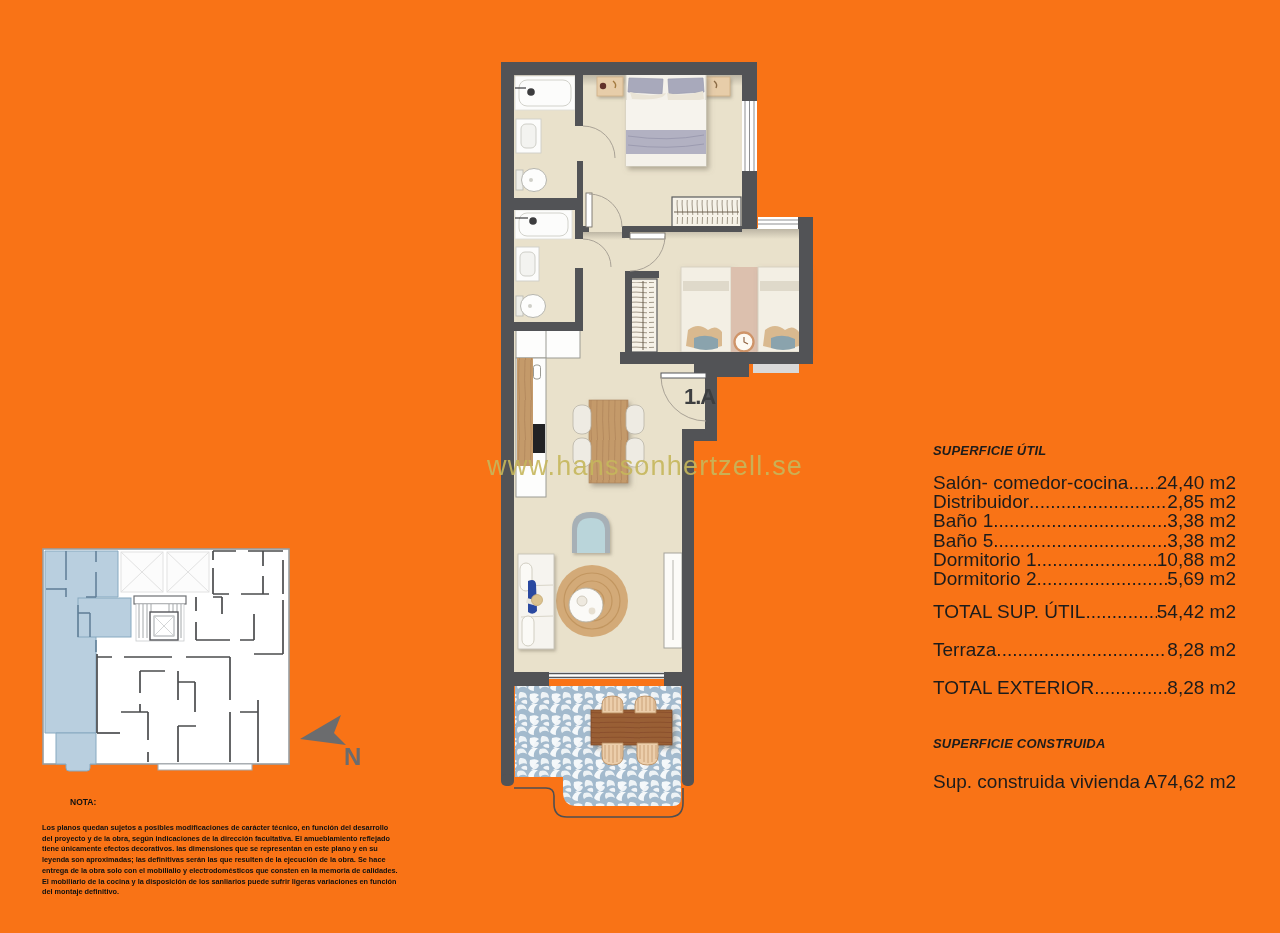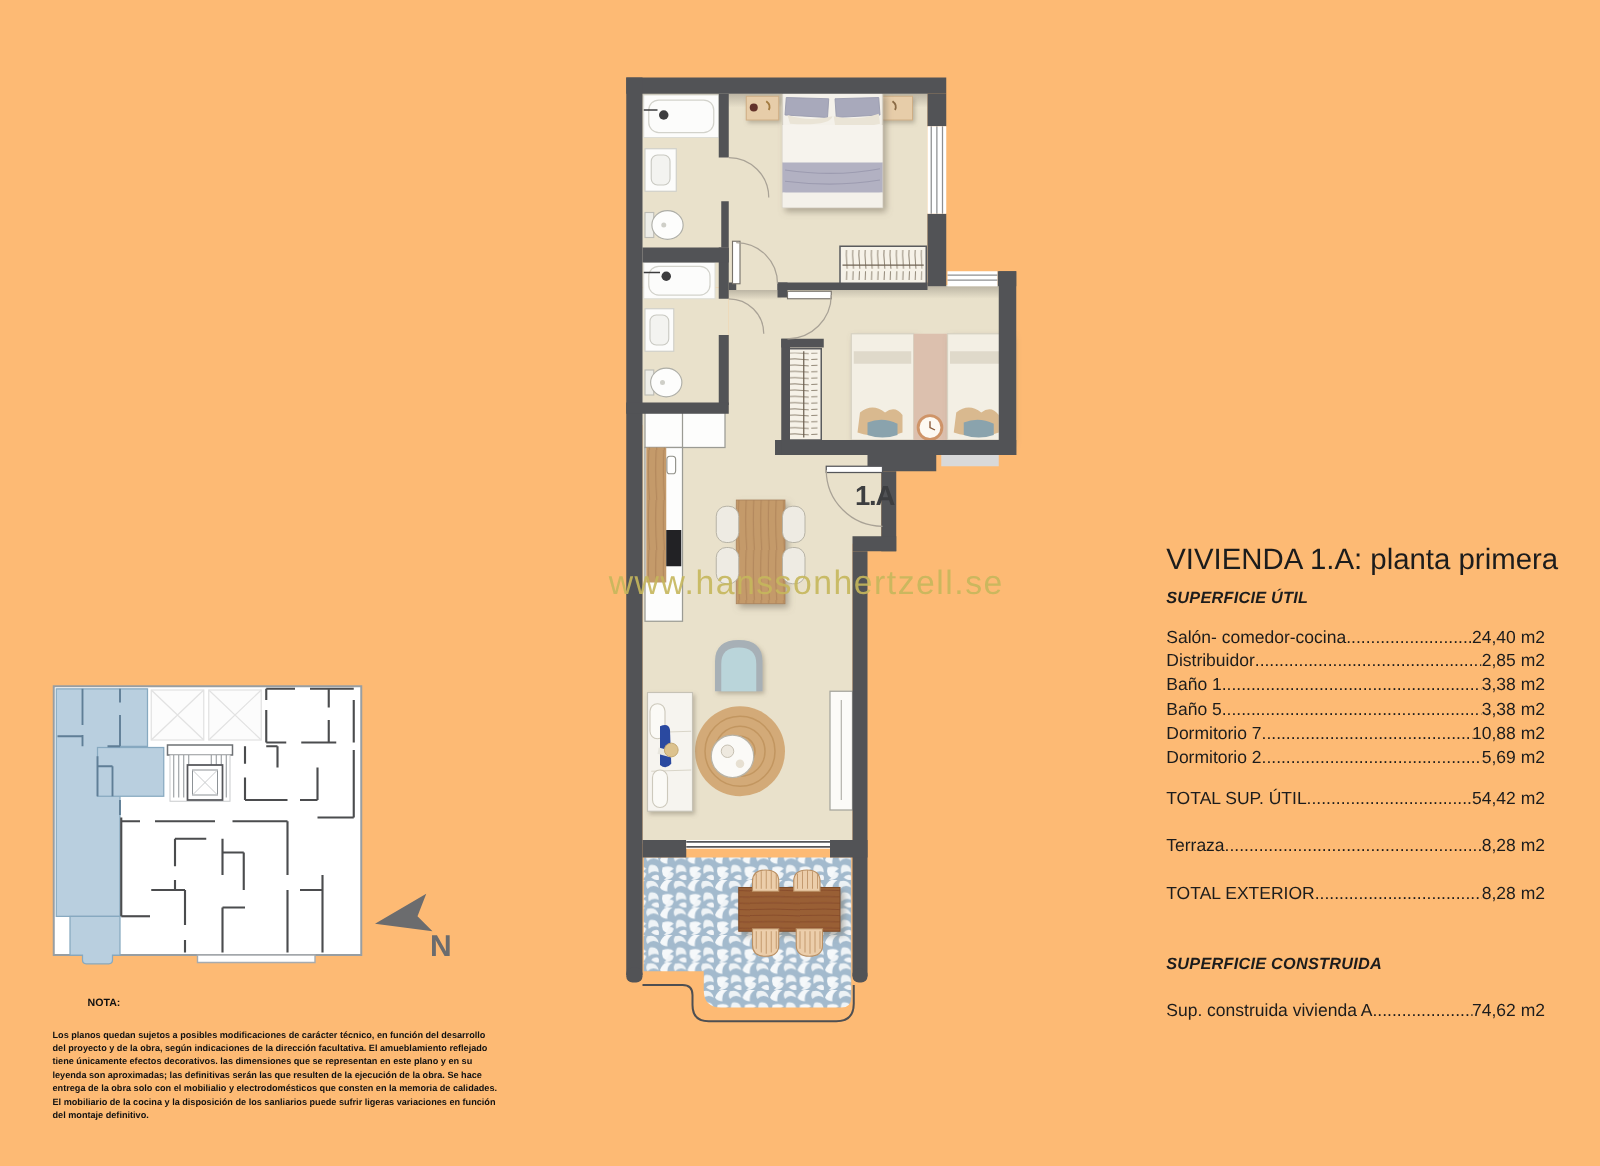--- a/index.html
+++ b/index.html
@@ -1,21 +1,21 @@
 <!DOCTYPE html>
 <html><head>
 <meta charset="utf-8">
 <style>
   html,body{margin:0;padding:0;background:#fff;}
-  #page{position:relative;width:1280px;height:933px;background:#fdba74;overflow:hidden;
+  #page{position:relative;width:1280px;height:933px;background:#f97316;overflow:hidden;
         font-family:"Liberation Sans",sans-serif;}
   #rightcol{position:absolute;left:933px;top:434px;width:303px;color:#1c1c1c;}
   .h1{font-size:23.5px;letter-spacing:0px;white-space:nowrap;}
   .sub{font-size:13px;font-weight:700;letter-spacing:.2px;font-style:italic;}
-  .row{display:flex;font-size:14px;line-height:19.2px;white-space:nowrap;}
+  .row{display:flex;font-size:19px;line-height:19.2px;white-space:nowrap;}
   .row .lbl{flex:0 0 auto;}
   .row .dots{flex:1 1 auto;overflow:hidden;}
   .row .val{flex:0 0 auto;}
   #nota{position:absolute;left:42px;top:797px;width:356px;color:#111;}
   #nota .t{font-size:8.5px;font-weight:700;margin-bottom:16px;padding-left:28px;}
   #nota .p{font-size:7.3px;font-weight:700;line-height:10.7px;letter-spacing:0px;white-space:nowrap;}
 </style>
 </head>
 <body>
 <div id="page">
@@ -391,21 +391,20 @@
   <path d="M97,733 H120"></path>
 </g>
 
 <g>
   <path d="M300,739 L341,715 L334,733 L346,745 Z" fill="#6b6c6e"></path>
   <text x="344" y="765" font-size="24" font-weight="bold" fill="#6b6c6e" font-family="Liberation Sans, sans-serif">N</text>
 </g>
 </svg>
 
 <div id="rightcol">
-  <div class="h1">VIVIENDA 1.A: planta primera</div>
   <div class="sub" style="margin-top:9px;">SUPERFICIE ÚTIL</div>
   <div style="height:15px;"></div>
   <div class="row">
         <span class="lbl">Salón- comedor-cocina</span>
         <span class="dots">......................................................................................................................................................</span>
         <span class="val">24,40 m2</span>
       </div>
   <div class="row">
         <span class="lbl">Distribuidor</span>
         <span class="dots">......................................................................................................................................................</span>
@@ -415,21 +414,21 @@
         <span class="lbl">Baño 1</span>
         <span class="dots">......................................................................................................................................................</span>
         <span class="val">3,38 m2</span>
       </div>
   <div class="row">
         <span class="lbl">Baño 5</span>
         <span class="dots">......................................................................................................................................................</span>
         <span class="val">3,38 m2</span>
       </div>
   <div class="row">
-        <span class="lbl">Dormitorio 7</span>
+        <span class="lbl">Dormitorio 1</span>
         <span class="dots">......................................................................................................................................................</span>
         <span class="val">10,88 m2</span>
       </div>
   <div class="row">
         <span class="lbl">Dormitorio 2</span>
         <span class="dots">......................................................................................................................................................</span>
         <span class="val">5,69 m2</span>
       </div>
   <div style="height:14px;"></div>
   <div class="row">

